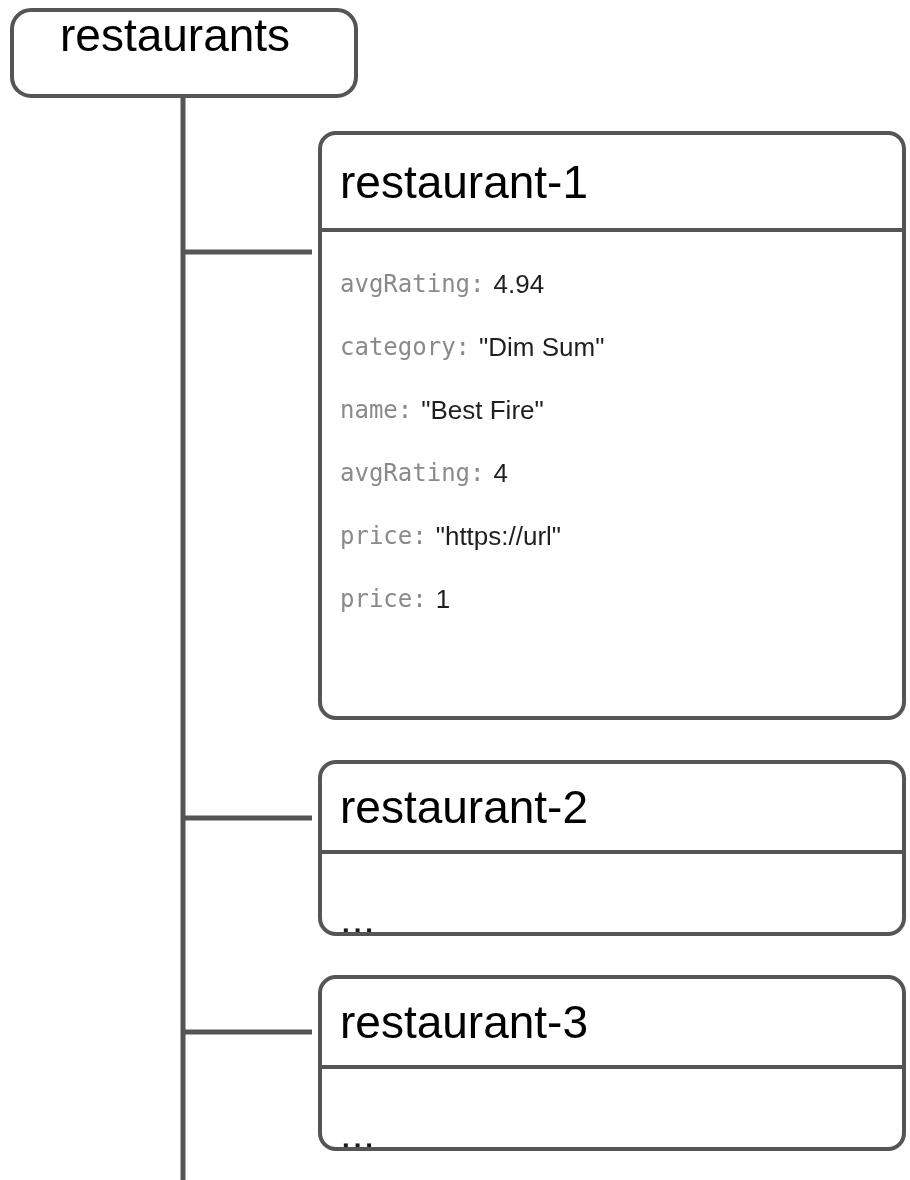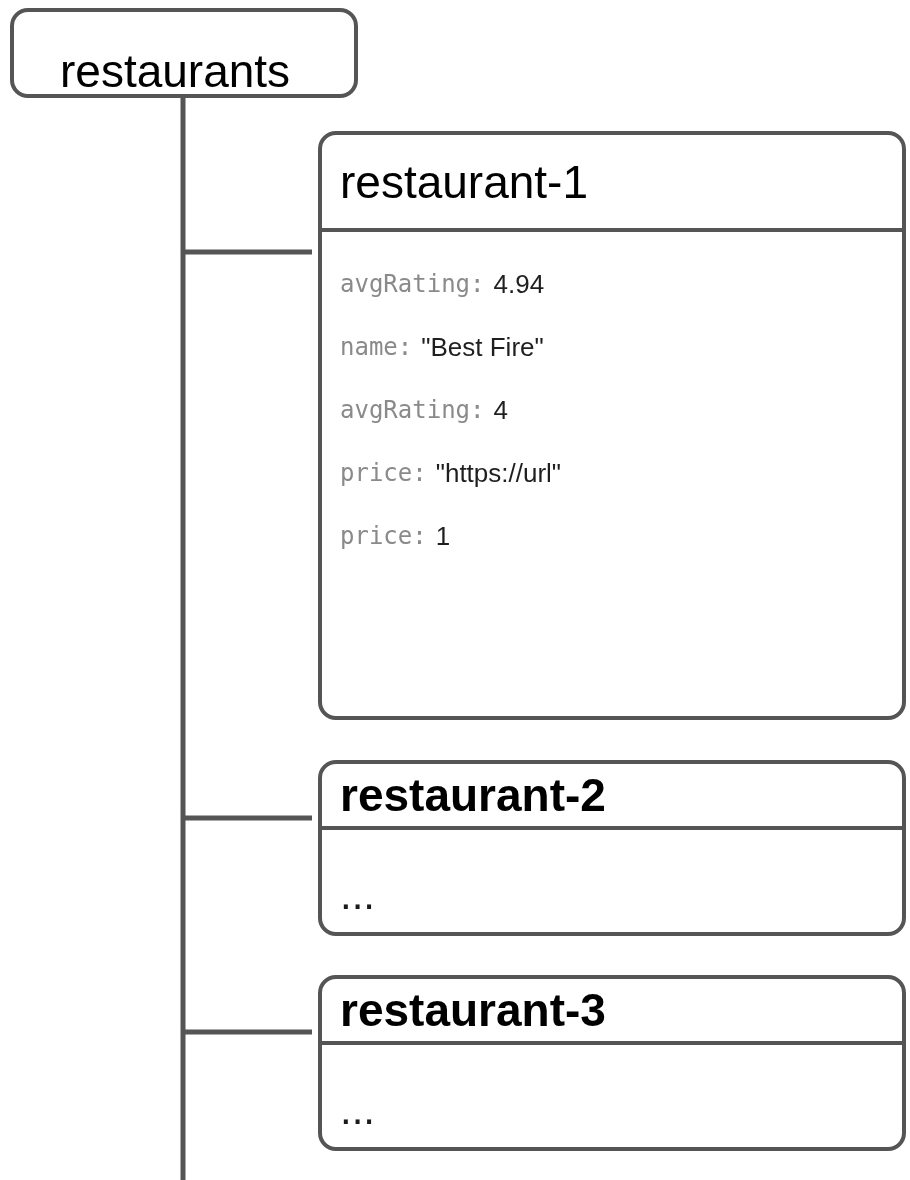--- a/index.html
+++ b/index.html
@@ -33,22 +33,23 @@
     background: #ffffff;
   }
 
   
   #root-node {
     left: 10px;
     top: 8px;
     width: 348px;
     height: 90px;
     display: flex;
-    align-items: flex-end;
+    align-items: flex-start;
     padding-left: 46px;
+    border-radius: 21px;
   }
   #root-node .node-title {
     font-size: 46px;
     color: #000000;
     line-height: 1;
     white-space: nowrap;
   }
 
   
   .doc-node {
@@ -63,21 +64,21 @@
 
   .doc-header {
     flex: 0 0 auto;
     display: flex;
     align-items: center;
     padding-left: 18px;
     box-sizing: border-box;
   }
   #doc-node-1 .doc-header { height: 93px; }
   #doc-node-2 .doc-header,
-  #doc-node-3 .doc-header { height: 62px; font-weight: bold; }
+  #doc-node-3 .doc-header { height: 86px; }
 
   .doc-header .node-title {
     font-size: 46px;
     color: #000000;
     line-height: 1;
     white-space: nowrap;
   }
 
   .doc-divider {
     flex: 0 0 auto;
@@ -148,20 +149,24 @@
       <span class="node-title">restaurant-1</span>
     </div>
     <div class="doc-divider"></div>
     <div class="doc-body">
 
       <div class="field-row">
         <span class="field-key">avgRating:</span>
         <span class="field-value">4.94</span>
       </div>
 
+      <div class="field-row">
+        <span class="field-key">category:</span>
+        <span class="field-value">"Dim Sum"</span>
+      </div>
 
 
       <div class="field-row">
         <span class="field-key">name:</span>
         <span class="field-value">"Best Fire"</span>
       </div>
 
       <div class="field-row">
         <span class="field-key">avgRating:</span>
         <span class="field-value">4</span>

